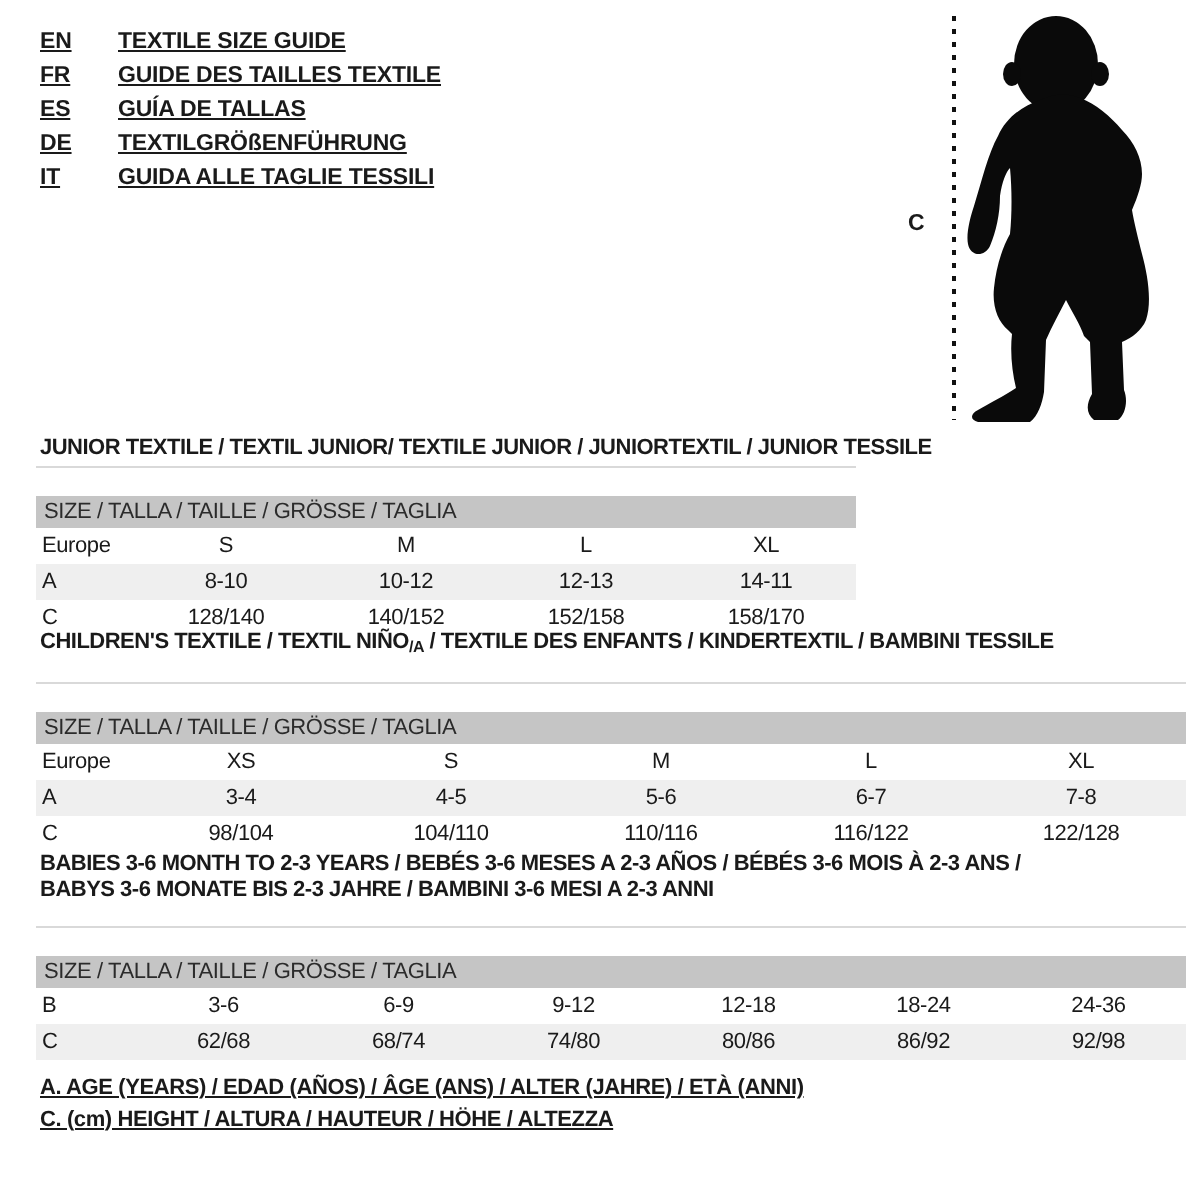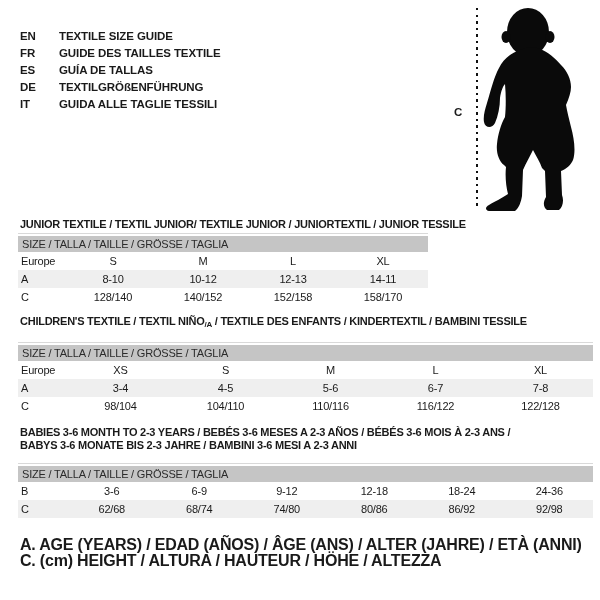--- a/index.html
+++ b/index.html
@@ -7,21 +7,21 @@
     width: 600px; height: 600px;
     background: #ffffff;
     font-family: "Liberation Sans", sans-serif;
     color: var(--text, #1a1a1a);
     position: relative;
     overflow: hidden;
   }
   .abs { position: absolute; }
 
   
-  .langs { left: 20px; top: 28px; }
+  .langs { left: 20px; top: 13px; text-decoration: underline; }
   .lang-row { display: flex; line-height: 17px; font-size: 11.5px; font-weight: 700; letter-spacing: -0.1px; }
   .lang-code { width: 39px; }
 
   
   .dotted-line {
     left: 476px; top: 8px; width: 2px; height: 202px;
     background: repeating-linear-gradient(to bottom, #111 0 2.5px, transparent 2.5px 6.5px);
   }
   .c-label { left: 454px; top: 106px; font-size: 11.5px; font-weight: 700; }
   .silhouette-svg { left: 481px; top: 4px; width: 119px; height: 211px; }
@@ -32,38 +32,38 @@
   .sec2 { top: 315px; width: 575px; }
   .sec3 { top: 426px; width: 575px; }
   .tbl-title {
     font-weight: 700; font-size: 11px; line-height: 13px;
     letter-spacing: -0.25px; padding-left: 2px; white-space: nowrap;
   }
   .tbl-title .subscript { font-size: 8px; vertical-align: -2px; }
   .rule { height: 1px; background: var(--rule, #d9d9d9); }
   .sec1 .rule { margin-top: 2px; }
   .sec2 .rule, .sec3 .rule { margin-top: 11px; }
-  table { border-collapse: collapse; width: 100%; table-layout: fixed; margin-top: 2px; }
+  table { border-collapse: collapse; width: 100%; table-layout: fixed; margin-top: 14px; }
   th.sizebar {
     background: var(--bar-bg, #c5c5c5);
     font-weight: 400; font-size: 11px; text-align: left;
     color: #2b2b2b; height: 16px; padding: 0 0 0 4px;
     letter-spacing: -0.2px;
   }
   td {
     font-size: 11px; font-weight: 400; text-align: center;
     height: 18px; padding: 0; letter-spacing: -0.2px;
   }
   td.lab { text-align: left; padding-left: 3px; }
   tr.stripe td { background: var(--stripe-bg, #efefef); }
   col.labcol { width: 50px; }
 
   
   .legend { left: 20px; top: 537px; }
-  .legend-line { font-size: 16px; font-weight: 700; line-height: 15.5px; letter-spacing: -0.2px; white-space: nowrap; }
+  .legend-line { font-size: 11px; font-weight: 700; line-height: 15.5px; letter-spacing: -0.2px; white-space: nowrap; text-decoration: underline; }
 </style>
 </head>
 <body>
 
 <div class="abs langs">
   <div class="lang-row">
     <span class="lang-code">EN</span>
     <span class="lang-label">TEXTILE SIZE GUIDE</span>
   </div>
   <div class="lang-row">

